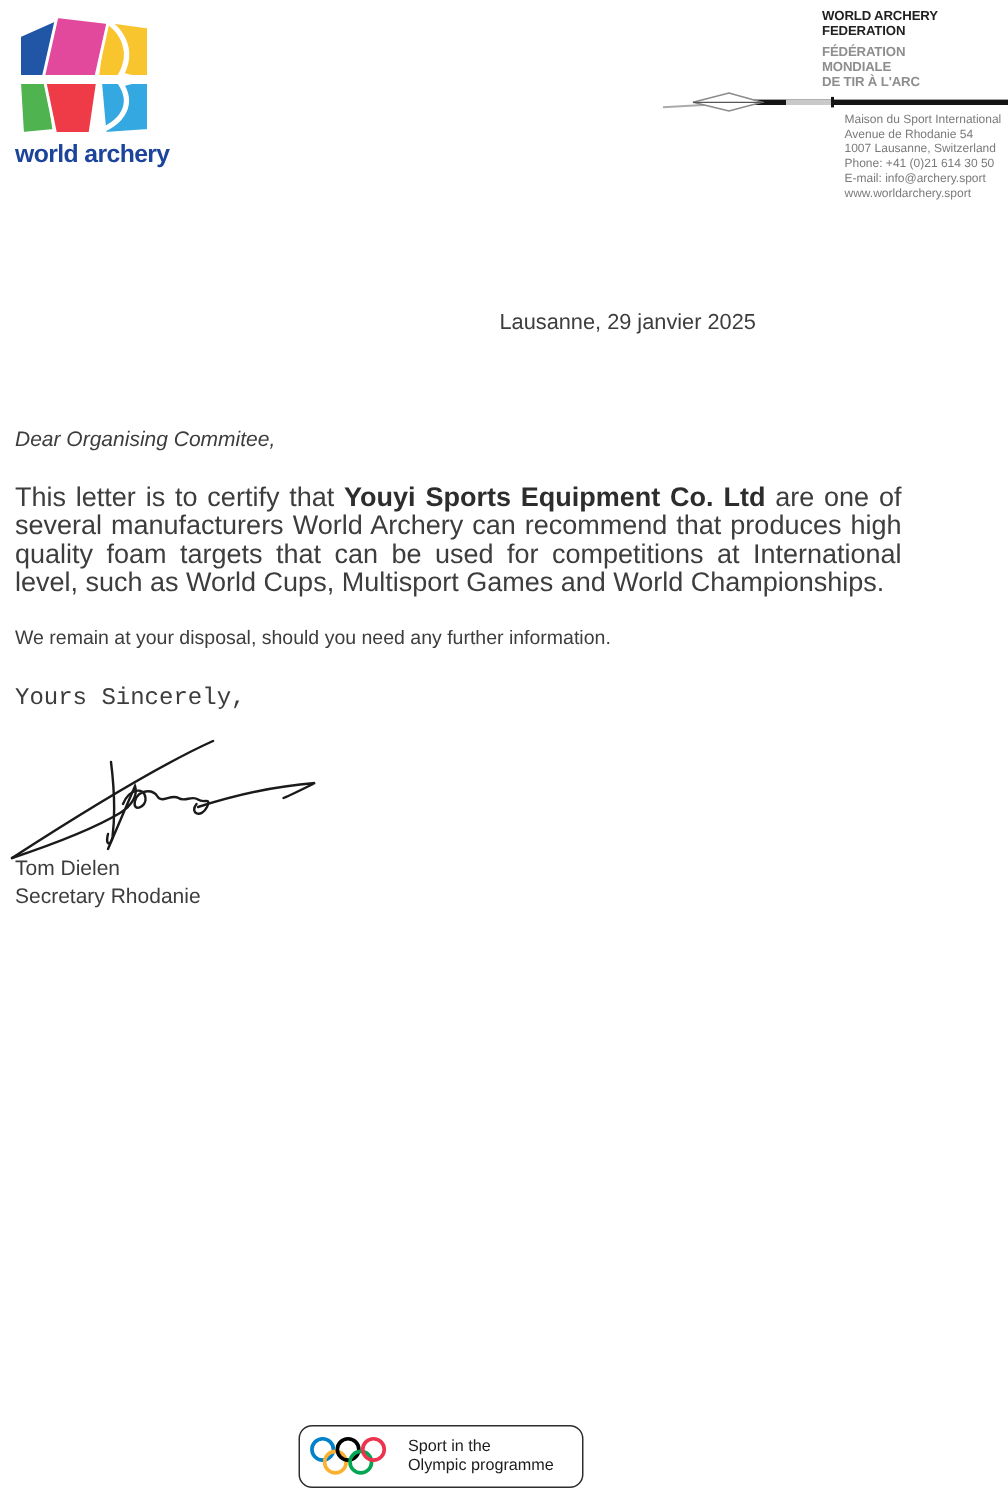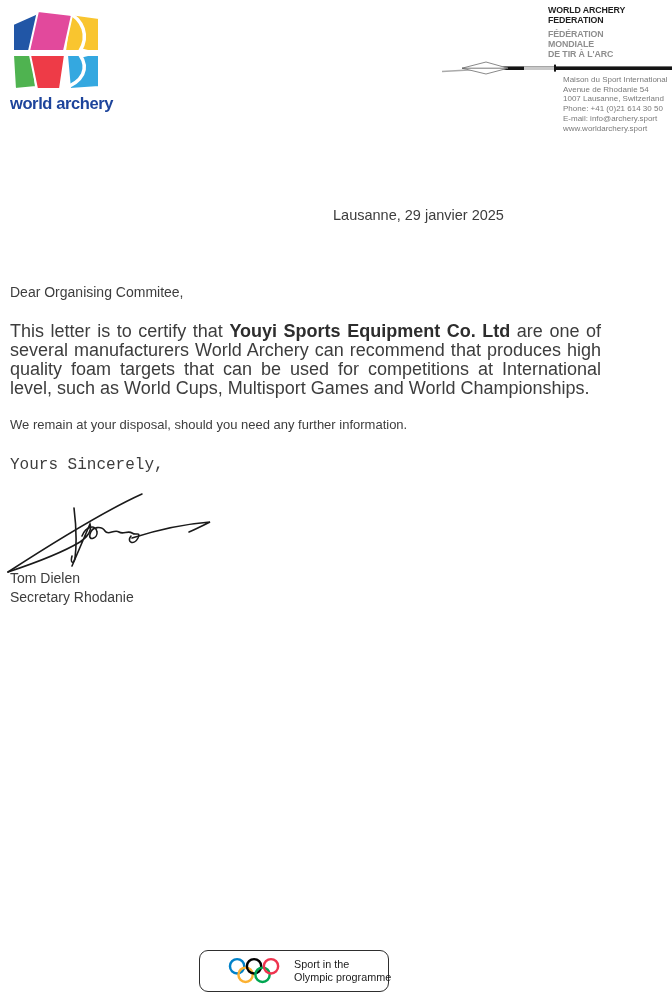--- a/index.html
+++ b/index.html
@@ -35,38 +35,38 @@
   .arrow-rule { position: absolute; left: 440px; top: 60px; width: 232px; height: 16px; }
 
   
   .address-block {
     position: absolute; left: 563px; top: 75px; width: 122px;
     font-size: 8px; line-height: 9.7px; color: #7a7a7a;
   }
 
   
   .dateline { position: absolute; left: 333px; top: 207px; font-size: 14.5px; }
-  .salutation { position: absolute; left: 10px; top: 284px; font-size: 14px; }
+  .salutation { position: absolute; left: 10px; top: 284px; font-size: 14px; font-style: italic; }
   .body-par {
     position: absolute; left: 10px; top: 322px; width: 591px;
     font-size: 18px; line-height: 19px; text-align: justify;
   }
   .body-par b { color: #2d2d2d; }
   .par2 { position: absolute; left: 10px; top: 417px; font-size: 13px; }
   .closing { position: absolute; left: 10px; top: 456px; font-size: 16px; font-family: Liberation Mono, monospace; }
 
   .signature { position: absolute; left: 2px; top: 480px; width: 215px; height: 100px; }
 
   .signer { position: absolute; left: 10px; top: 569px; font-size: 14px; line-height: 19px; }
 
   
   .footer-badge {
     position: absolute; left: 199px; top: 950px; width: 190px; height: 42px;
     border: 1.8px solid #2e2e2e; border-radius: 9px;
-    display: flex; align-items: center; gap: 10px; padding: 0 26px;
+    display: flex; align-items: center; gap: 10px; padding: 0 4px;
     background: #fff;
   }
   .rings { width: 58px; height: 32px; flex: 0 0 auto; }
   .badge-text { font-size: 10.8px; line-height: 12.8px; color: #1c1c1c; white-space: nowrap; }
 </style>
 </head>
 <body>
 
 <div class="page">
 

